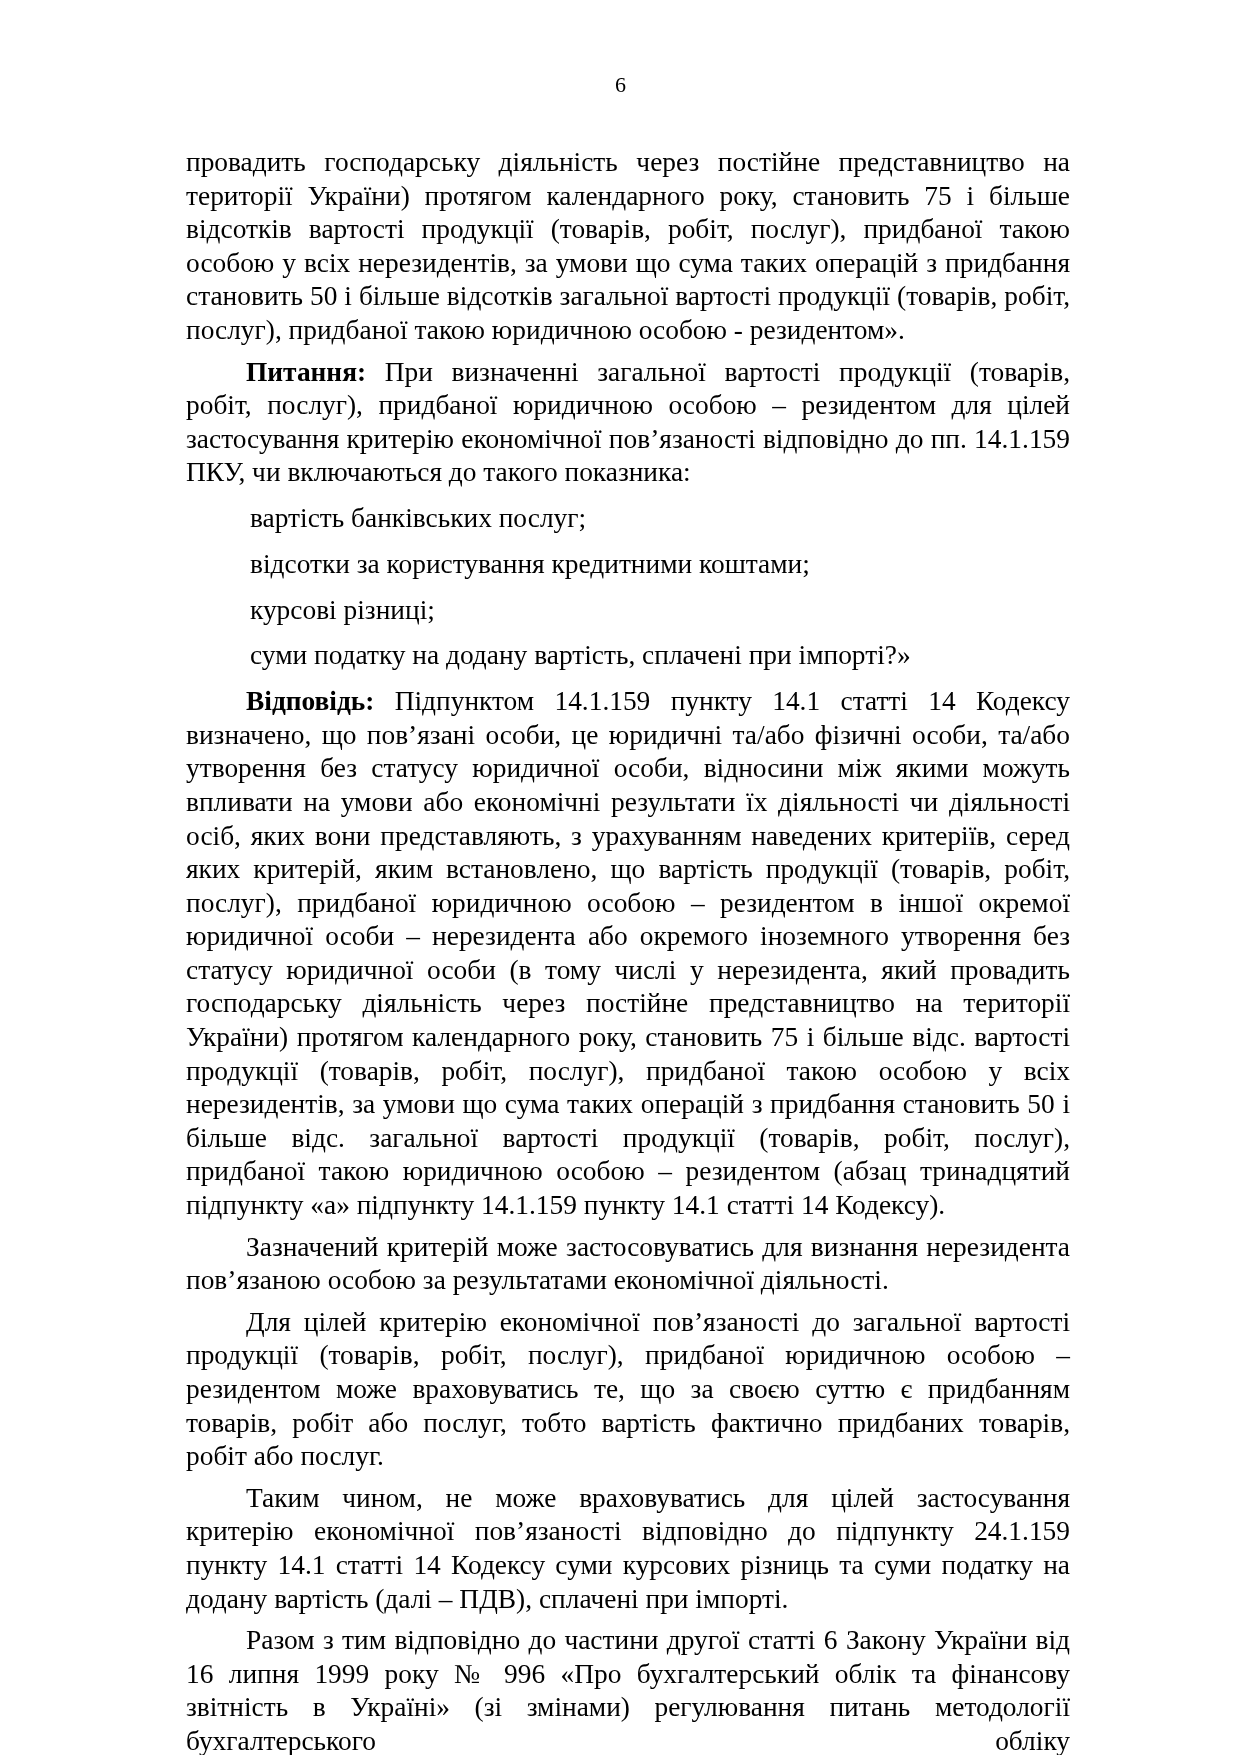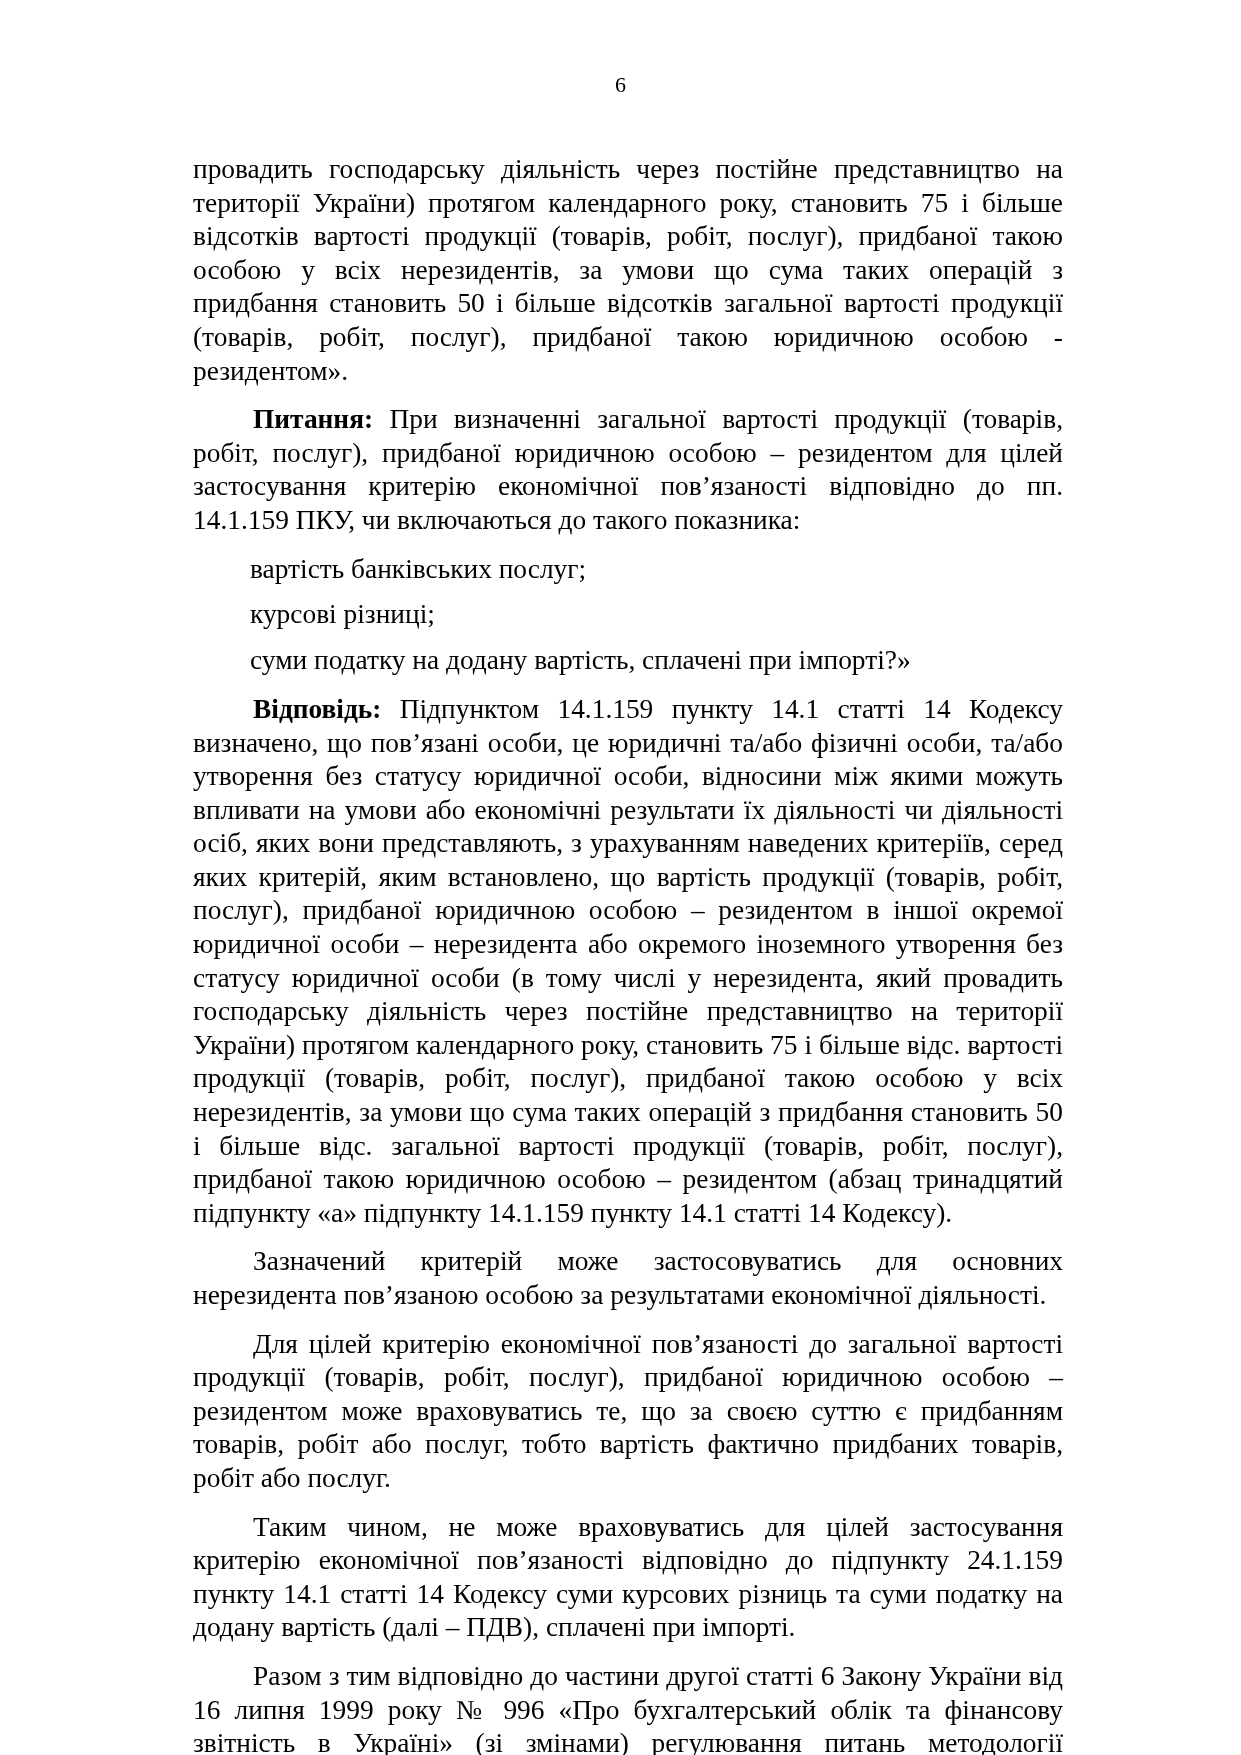--- a/index.html
+++ b/index.html
@@ -22,21 +22,21 @@
     }
     .content {
       position: absolute;
       left: 178px;
       top: 138px;
       width: 900px;
       font-size: 27.4px;
       line-height: 33.6px;
     }
     .p {
-      margin: 15px;
+      margin: 8px;
       text-align: justify;
       text-align-last: left;
     }
     .p.indent { text-indent: 60px; }
     .list-item {
       margin: 12px;
       padding-left: 60px;
       text-align: left;
       line-height: 33.8px;
     }
@@ -50,24 +50,25 @@
 <div>
   <div class="page-number">6</div>
 
   <div class="content">
     <p class="p">провадить господарську діяльність через постійне представництво на території України) протягом календарного року, становить 75 і більше відсотків вартості продукції (товарів, робіт, послуг), придбаної такою особою у всіх нерезидентів, за умови що сума таких операцій з придбання становить 50 і більше відсотків загальної вартості продукції (товарів, робіт, послуг), придбаної такою юридичною особою - резидентом».</p>
 
     <p class="p indent"><span class="bold">Питання:</span><span> При визначенні загальної вартості продукції (товарів, робіт, послуг), придбаної юридичною особою – резидентом для цілей застосування критерію економічної пов’язаності відповідно до пп. 14.1.159 ПКУ, чи включаються до такого показника:</span></p>
 
     <div class="list">
       <p class="list-item">вартість банківських послуг;</p>
+      <p class="list-item">відсотки за користування кредитними коштами;</p>
       <p class="list-item">курсові різниці;</p>
       <p class="list-item">суми податку на додану вартість, сплачені при імпорті?»</p>
     </div>
 
     <p class="p indent"><span class="bold">Відповідь:</span><span> Підпунктом 14.1.159 пункту 14.1 статті 14 Кодексу визначено, що пов’язані особи, це юридичні та/або фізичні особи, та/або утворення без статусу юридичної особи, відносини між якими можуть впливати на умови або економічні результати їх діяльності чи діяльності осіб, яких вони представляють, з урахуванням наведених критеріїв, серед яких критерій, яким встановлено, що вартість продукції (товарів, робіт, послуг), придбаної юридичною особою – резидентом в іншої окремої юридичної особи – нерезидента або окремого іноземного утворення без статусу юридичної особи (в тому числі у нерезидента, який провадить господарську діяльність через постійне представництво на території України) протягом календарного року, становить 75 і більше відс. вартості продукції (товарів, робіт, послуг), придбаної такою особою у всіх нерезидентів, за умови що сума таких операцій з придбання становить 50 і більше відс. загальної вартості продукції (товарів, робіт, послуг), придбаної такою юридичною особою – резидентом (абзац тринадцятий підпункту «а» підпункту 14.1.159  пункту 14.1 статті 14 Кодексу).</span></p>
 
-    <p class="p indent">Зазначений критерій може застосовуватись для основних нерезидента пов’язаною особою за результатами економічної діяльності.</p>
+    <p class="p indent">Зазначений критерій може застосовуватись для визнання нерезидента пов’язаною особою за результатами економічної діяльності.</p>
     <p class="p indent">Для цілей критерію економічної пов’язаності до загальної вартості продукції (товарів, робіт, послуг), придбаної юридичною особою – резидентом може враховуватись те, що за своєю суттю є придбанням товарів, робіт або послуг, тобто вартість фактично придбаних товарів, робіт або послуг.</p>
     <p class="p indent">Таким чином, не може враховуватись для цілей застосування критерію економічної пов’язаності відповідно до підпункту 24.1.159 пункту 14.1 статті 14 Кодексу суми курсових різниць та суми податку на додану вартість (далі – ПДВ), сплачені при імпорті.</p>
     <p class="p indent" style="text-align-last: justify;">Разом з тим відповідно до частини другої статті 6 Закону України від 16 липня 1999 року № 996 «Про бухгалтерський облік та фінансову звітність в Україні» (зі змінами) регулювання питань методології бухгалтерського обліку</p>
   </div>
 </div>
 
 </body></html>

